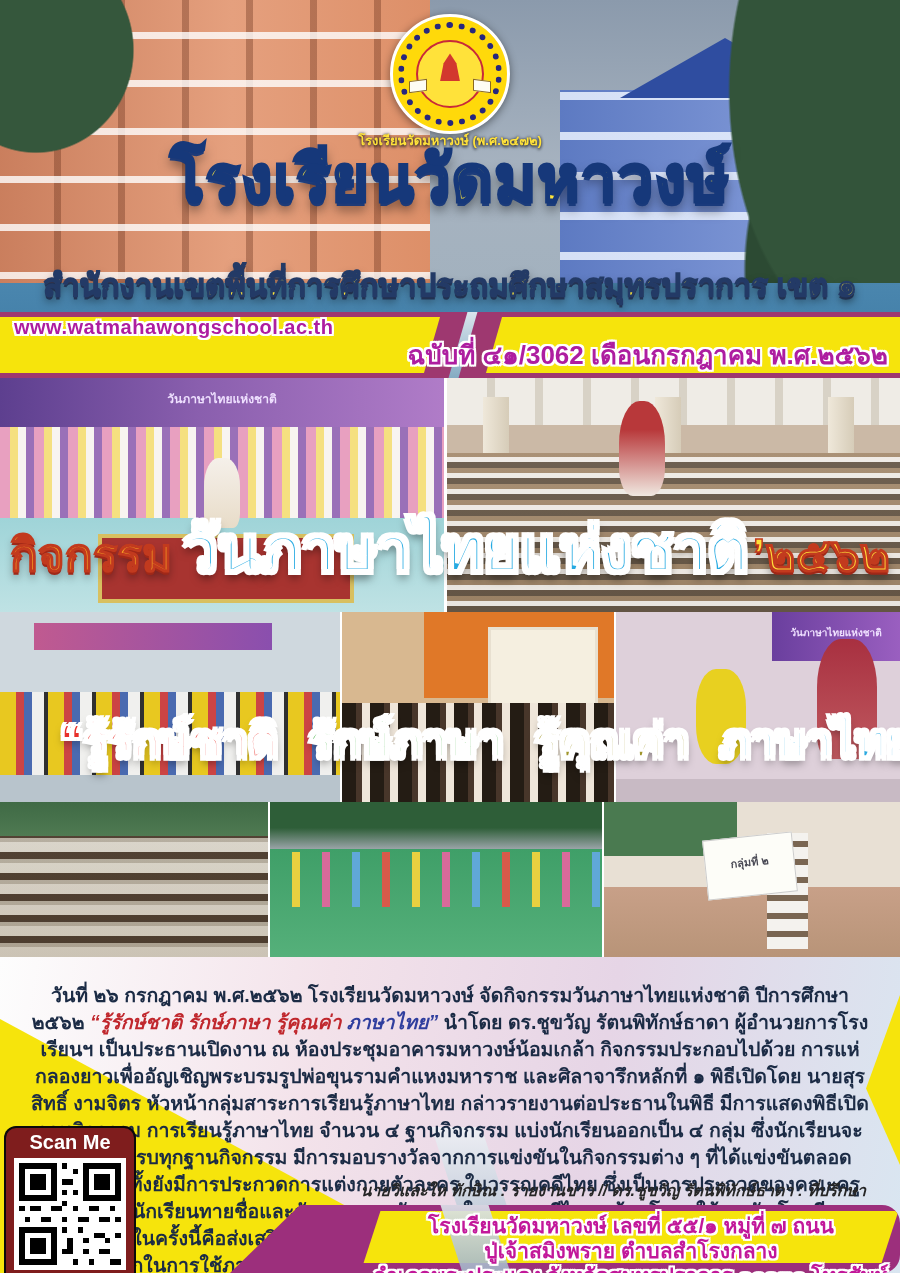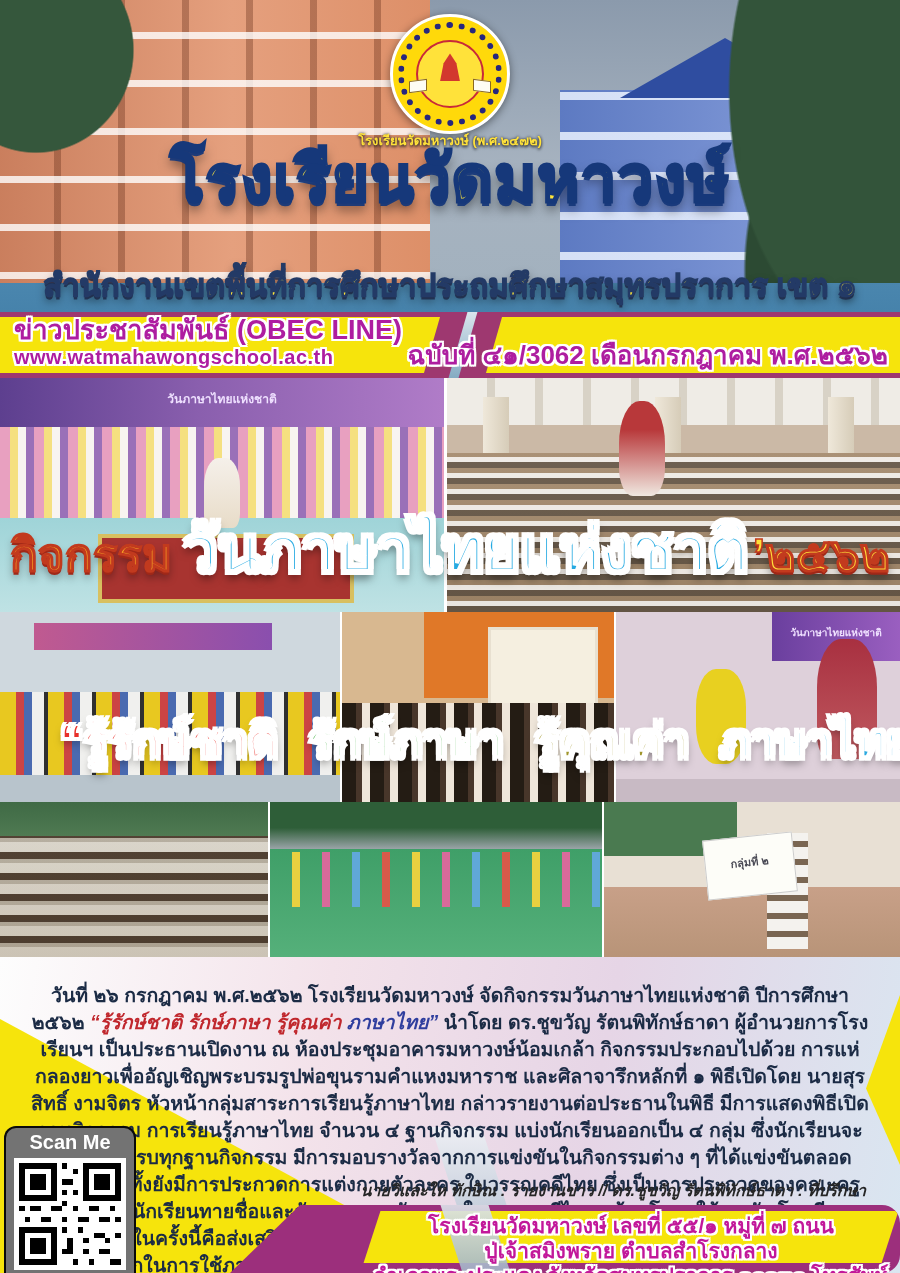--- a/index.html
+++ b/index.html
@@ -175,21 +175,21 @@
         clip-path:polygon(300px 0,900px 0,900px 100%,230px 100%);}
   .f-yellow{position:absolute;left:372px;right:10px;top:6px;height:52px;background:#f6e40c;
         transform:skewX(-18deg);}
   .f-streak{position:absolute;left:452px;top:-12px;width:48px;height:95px;
         background:linear-gradient(180deg,#e8eef2,#93a9bf);transform:skewX(18deg);opacity:.9;}
   .f-text{position:absolute;left:372px;right:10px;top:8px;text-align:center;line-height:25px;}
   .f-line{font-size:21px;font-weight:bold;color:#c2189a;
         text-shadow:-2px -2px 0 #fff,2px -2px 0 #fff,-2px 2px 0 #fff,2px 2px 0 #fff,0 -2px 0 #fff,0 2px 0 #fff,-2px 0 0 #fff,2px 0 0 #fff;}
 
   
-  .qr{position:absolute;left:6px;top:1128px;width:128px;height:145px;background:#737373;
+  .qr{position:absolute;left:6px;top:1128px;width:128px;height:145px;background:#7f1d1d;
         border-radius:10px 10px 0 0;z-index:10;box-shadow:0 0 0 2px #0a0a0a;}
   .qr-label{color:#fff;font-weight:bold;text-align:center;font-size:20px;height:28px;line-height:28px;}
   .qr-box{position:absolute;left:8px;right:8px;top:30px;bottom:3px;background:#fff;border-radius:2px;}
   .qr-box svg{width:100%;height:100%;display:block;}
 </style>
 </head>
 <body>
 
 <div class="poster">
 
@@ -213,21 +213,20 @@
 
   <div class="school-title">โรงเรียนวัดมหาวงษ์</div>
   <div class="district">สำนักงานเขตพื้นที่การศึกษาประถมศึกษาสมุทรปราการ เขต ๑</div>
 
   <div class="band">
     <div class="yel"></div>
     <div class="div">
       <div class="stripe"></div>
     </div>
     <div class="left">
-      <div class="t1 band-text">ข่าวประชาสัมพันธ์ (OBEC LINE)</div>
       <div class="t2 band-text">www.watmahawongschool.ac.th</div>
     </div>
     <div class="right band-text">ฉบับที่ ๔๑/3062 เดือนกรกฎาคม พ.ศ.๒๕๖๒</div>
   </div>
 
   <div class="row c1">
     <div class="ph p-stage">
       <div class="banner">วันภาษาไทยแห่งชาติ</div>
       <div class="flowers"></div>
       <div class="floor"></div>

